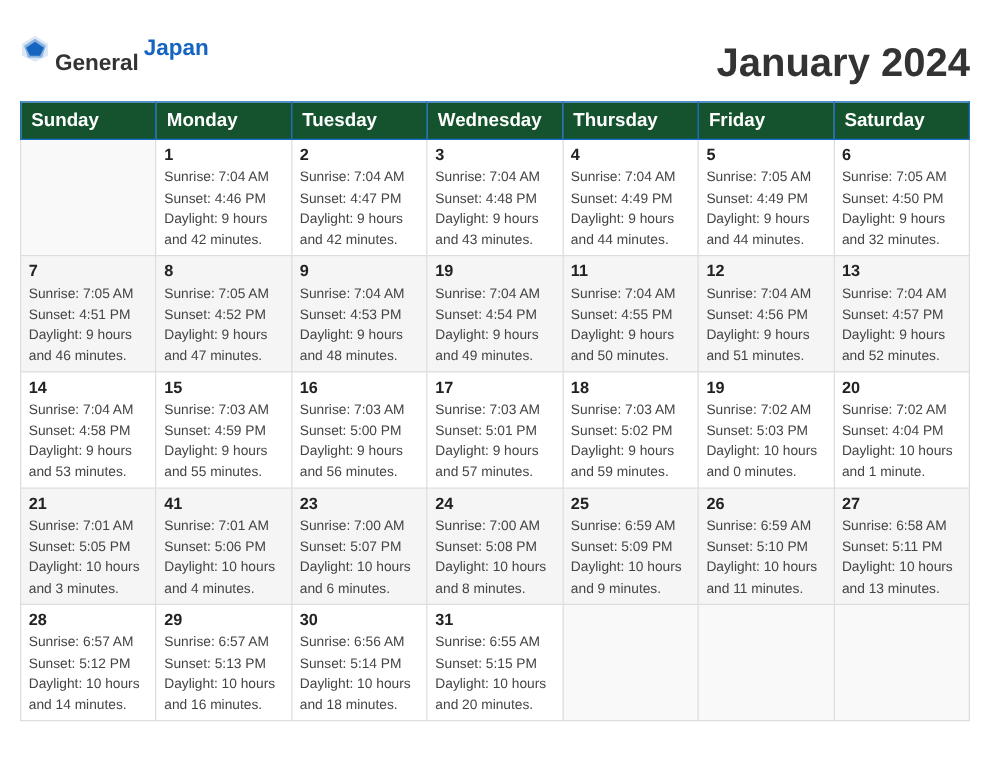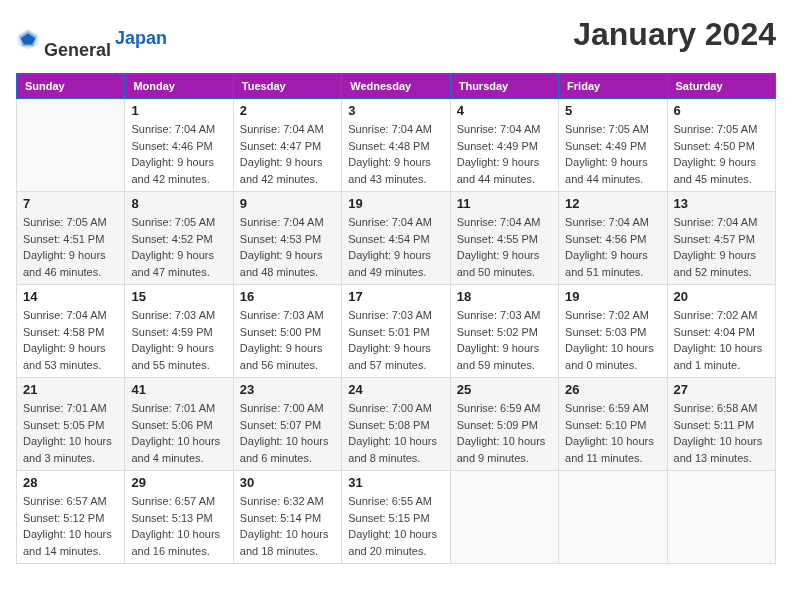--- a/index.html
+++ b/index.html
@@ -31,41 +31,42 @@
       font-size: 18px;
       font-weight: bold;
       color: #1565C0;
     }
     .logo-icon {
       width: 24px;
       height: 24px;
     }
     .title-block {
       text-align: right;
+      margin-top: 16px;
     }
     .month-title {
       font-size: 32px;
       font-weight: bold;
       color: #333;
     }
     .location-title {
       font-size: 16px;
       color: #555;
     }
     .calendar {
       width: 100%;
       border-collapse: collapse;
       border: 1px solid #ccc;
     }
     .calendar th {
-      background-color: #a21caf;
+      background-color: #14532d;
       color: #fff;
       text-align: left;
       padding: 6px 8px;
-      font-size: 11px;
+      font-size: 15px;
       border: 1px solid #1a6ec9;
     }
     .calendar td {
       vertical-align: top;
       padding: 4px 6px;
       border: 1px solid #ddd;
       font-size: 11px;
       color: #333;
       min-height: 80px;
       width: calc(100% / 7);
@@ -165,21 +166,21 @@
             <div>Daylight: 9 hours</div>
             <div>and 44 minutes.</div>
           </div>
         </td>
         <td>
           <div class="day-number">6</div>
           <div class="day-info">
             <div>Sunrise: 7:05 AM</div>
             <div>Sunset: 4:50 PM</div>
             <div>Daylight: 9 hours</div>
-            <div>and 45 minutes.</div>
+            <div>and 32 minutes.</div>
           </div>
         </td>
       </tr>
       <tr class="row-alt">
         <td>
           <div class="day-number">7</div>
           <div class="day-info">
             <div>Sunrise: 7:05 AM</div>
             <div>Sunset: 4:51 PM</div>
             <div>Daylight: 9 hours</div>
@@ -386,21 +387,21 @@
           <div class="day-info">
             <div>Sunrise: 6:57 AM</div>
             <div>Sunset: 5:13 PM</div>
             <div>Daylight: 10 hours</div>
             <div>and 16 minutes.</div>
           </div>
         </td>
         <td>
           <div class="day-number">30</div>
           <div class="day-info">
-            <div>Sunrise: 6:32 AM</div>
+            <div>Sunrise: 6:56 AM</div>
             <div>Sunset: 5:14 PM</div>
             <div>Daylight: 10 hours</div>
             <div>and 18 minutes.</div>
           </div>
         </td>
         <td>
           <div class="day-number">31</div>
           <div class="day-info">
             <div>Sunrise: 6:55 AM</div>
             <div>Sunset: 5:15 PM</div>

